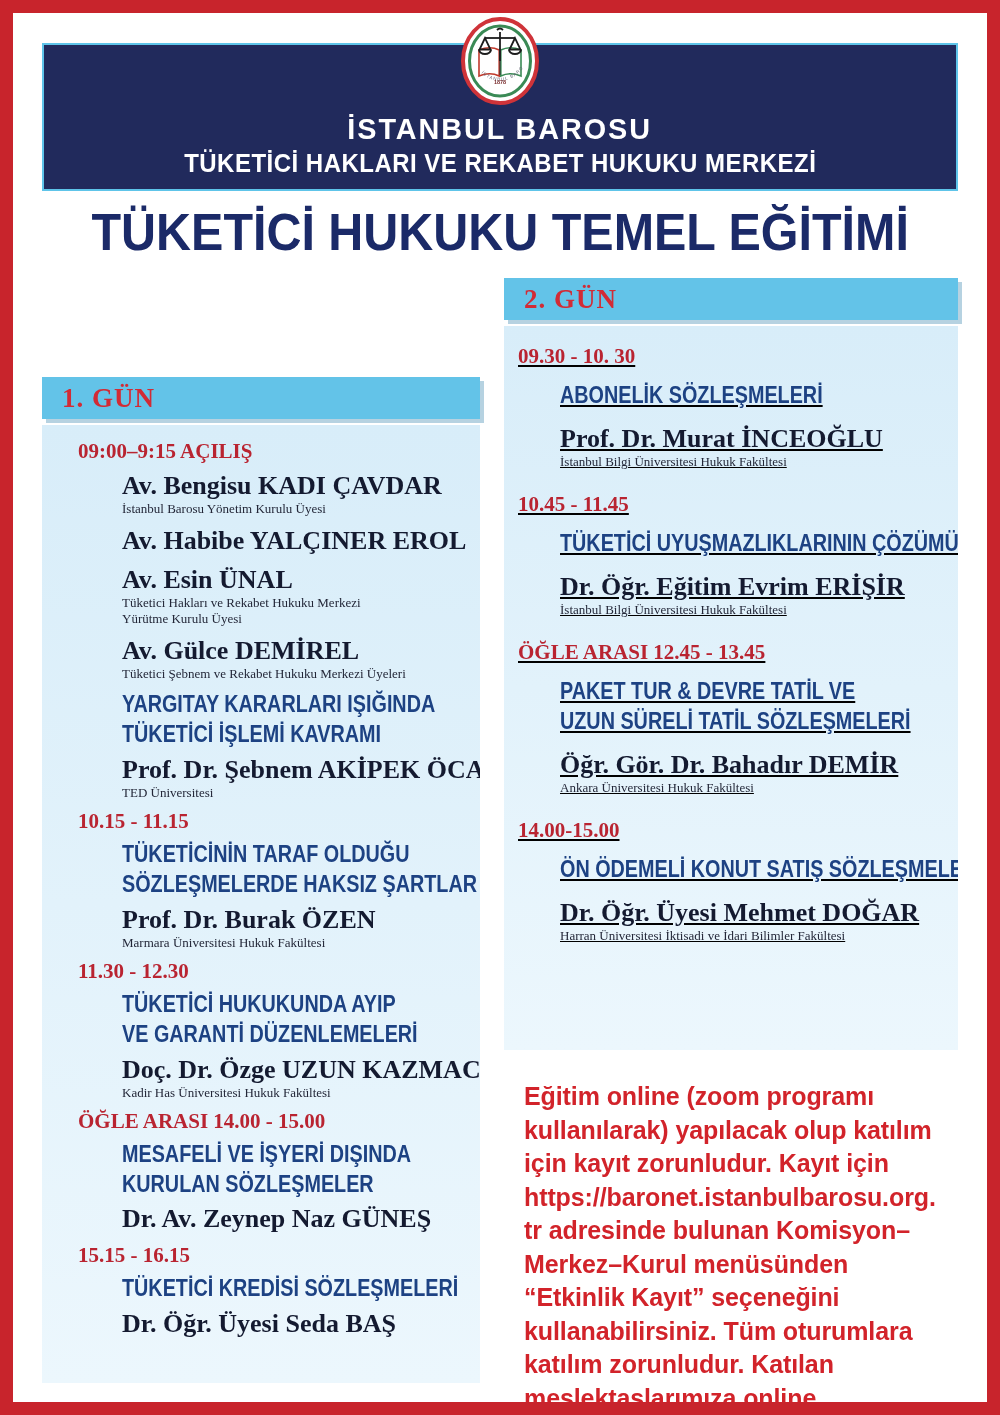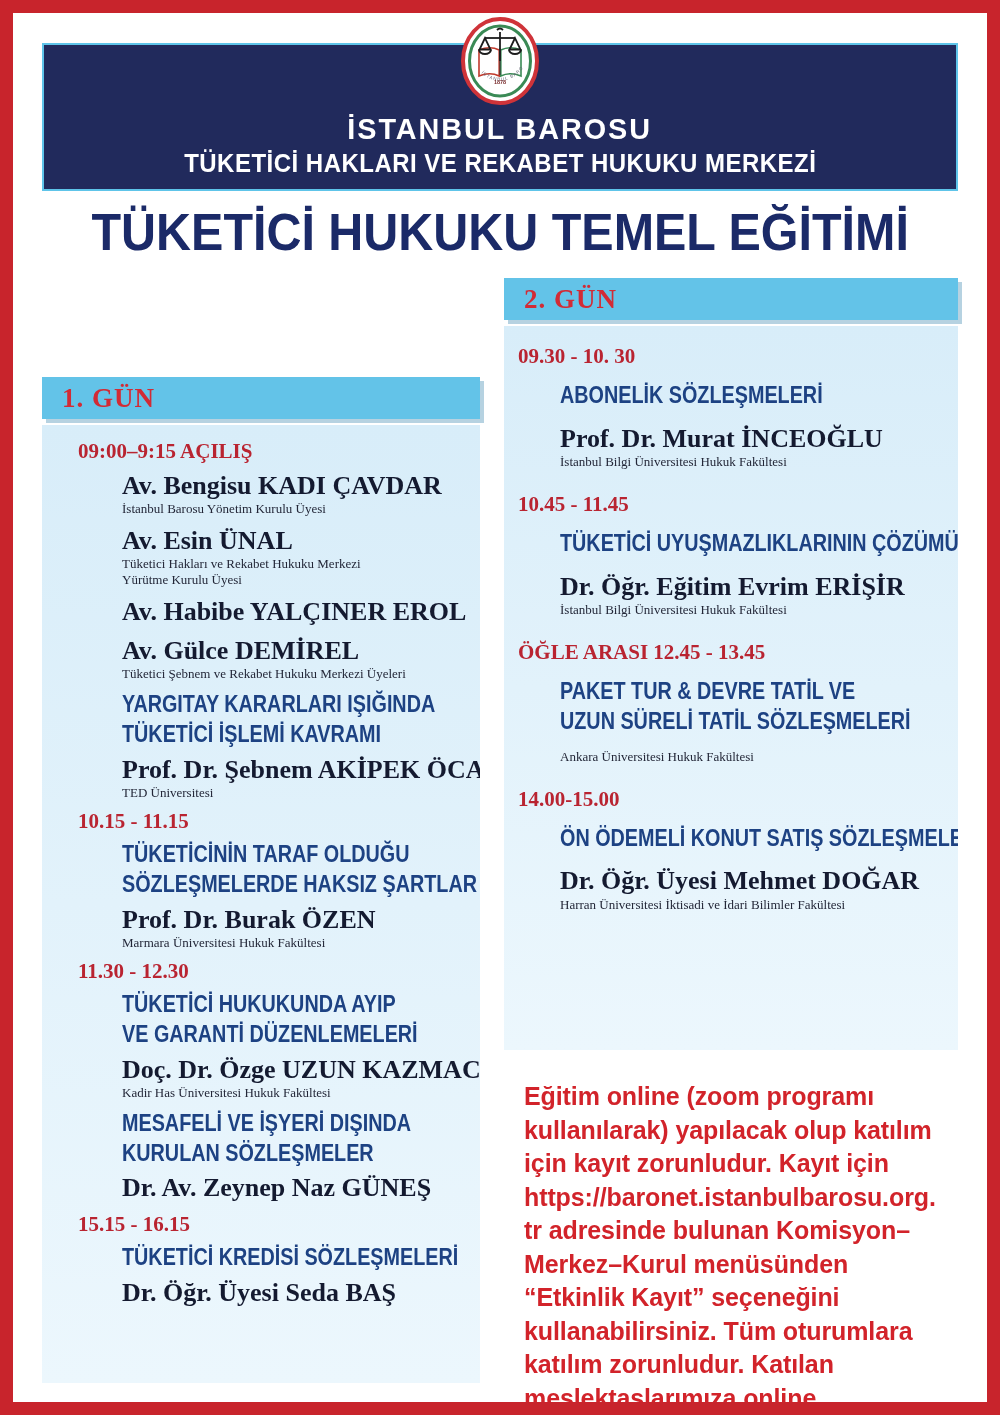--- a/index.html
+++ b/index.html
@@ -57,21 +57,21 @@
     color:#d22b35;font-size:27px;letter-spacing:1px;
   }
   .col-body{
     margin-top:6px;
     background:linear-gradient(180deg,var(--c-col_bg_top),var(--c-col_bg_bottom));
     overflow:hidden;
   }
   .col1 .col-body{height:958px;padding:14px 6px 0 36px;}
   .col2 .col-body{height:724px;padding:18px 6px 0 14px;}
   .session{margin-bottom:8px;}
-  .col2 .session{margin-bottom:22px;}
+  .col2 .session{margin-bottom:22px;text-decoration:underline;}
   .session-time{
     font-family:"Liberation Serif",serif;font-weight:bold;
     color:#b92431;font-size:21px;margin-bottom:6px;white-space:nowrap;
   }
   .session-topics{margin-bottom:4px;}
   .col1 .session-topics{padding-left:44px;}
   .col2 .session-topics{padding-left:42px;margin-top:12px;margin-bottom:12px;}
   .topic-line{
     color:var(--c-topic_navy);font-weight:bold;font-size:23px;
     line-height:1.3;white-space:nowrap;transform:scaleX(.86);
@@ -161,28 +161,28 @@
         <span class="day-label">1. GÜN</span>
       </div>
       <div class="col-body">
           <div class="session">
             <div class="session-time">09:00–9:15 AÇILIŞ</div>
             <div class="speaker">
               <div class="speaker-name">Av. Bengisu KADI ÇAVDAR</div>
               <div class="affil-line">İstanbul Barosu Yönetim Kurulu Üyesi</div>
             </div>
             <div class="speaker">
+              <div class="speaker-name">Av. Habibe YALÇINER EROL</div>
+            </div>
+            <div class="speaker">
               <div class="speaker-name">Av. Esin ÜNAL</div>
               <div class="affil-line">Tüketici Hakları ve Rekabet Hukuku Merkezi</div>
               <div class="affil-line">Yürütme Kurulu Üyesi</div>
             </div>
             <div class="speaker">
-              <div class="speaker-name">Av. Habibe YALÇINER EROL</div>
-            </div>
-            <div class="speaker">
               <div class="speaker-name">Av. Gülce DEMİREL</div>
               <div class="affil-line">Tüketici Şebnem ve Rekabet Hukuku Merkezi Üyeleri</div>
             </div>
           </div>
           <div class="session">
             <div class="session-topics">
               <div class="topic-line">YARGITAY KARARLARI IŞIĞINDA</div>
               <div class="topic-line">TÜKETİCİ İŞLEMİ KAVRAMI</div>
             </div>
             <div class="speaker">
@@ -206,20 +206,21 @@
             <div class="session-topics">
               <div class="topic-line">TÜKETİCİ HUKUKUNDA AYIP</div>
               <div class="topic-line">VE GARANTİ DÜZENLEMELERİ</div>
             </div>
             <div class="speaker">
               <div class="speaker-name">Doç. Dr. Özge UZUN KAZMACI</div>
               <div class="affil-line">Kadir Has Üniversitesi Hukuk Fakültesi</div>
             </div>
           </div>
           <div class="session">
+            <div class="session-time">ÖĞLE ARASI 14.00 - 15.00</div>
             <div class="session-topics">
               <div class="topic-line">MESAFELİ VE İŞYERİ DIŞINDA</div>
               <div class="topic-line">KURULAN SÖZLEŞMELER</div>
             </div>
             <div class="speaker">
               <div class="speaker-name">Dr. Av. Zeynep Naz GÜNEŞ</div>
             </div>
           </div>
           <div class="session">
             <div class="session-time">15.15 - 16.15</div>
@@ -257,20 +258,21 @@
               <div class="affil-line">İstanbul Bilgi Üniversitesi Hukuk Fakültesi</div>
             </div>
           </div>
           <div class="session">
             <div class="session-time">ÖĞLE ARASI 12.45 - 13.45</div>
             <div class="session-topics">
               <div class="topic-line">PAKET TUR &amp; DEVRE TATİL VE</div>
               <div class="topic-line">UZUN SÜRELİ TATİL SÖZLEŞMELERİ</div>
             </div>
             <div class="speaker">
+              <div class="speaker-name">Öğr. Gör. Dr. Bahadır DEMİR</div>
               <div class="affil-line">Ankara Üniversitesi Hukuk Fakültesi</div>
             </div>
           </div>
           <div class="session">
             <div class="session-time">14.00-15.00</div>
             <div class="session-topics">
               <div class="topic-line">ÖN ÖDEMELİ KONUT SATIŞ SÖZLEŞMELERİ</div>
             </div>
             <div class="speaker">
               <div class="speaker-name">Dr. Öğr. Üyesi Mehmet DOĞAR</div>

